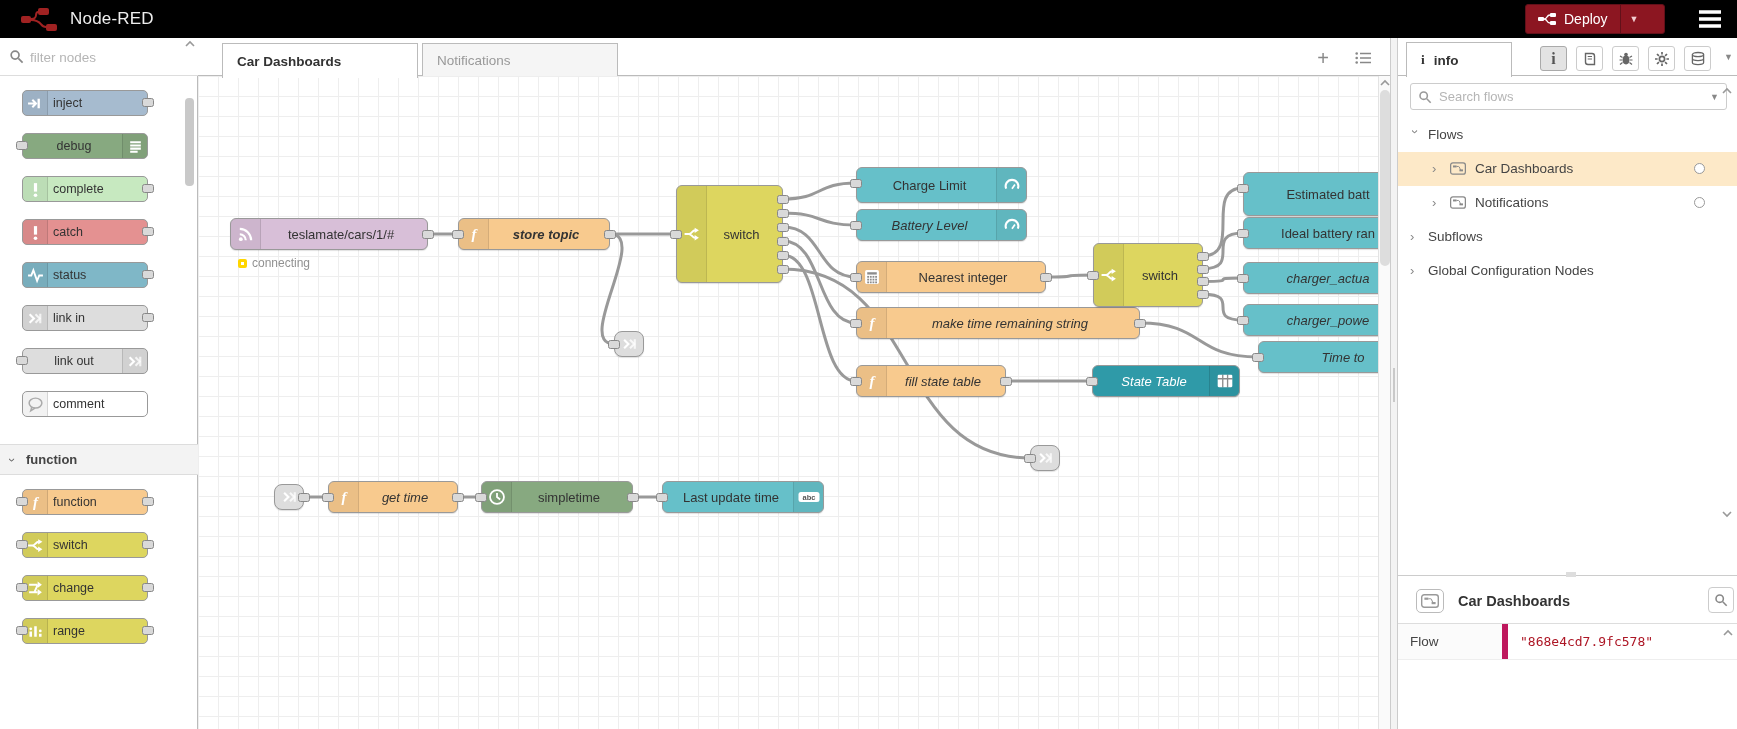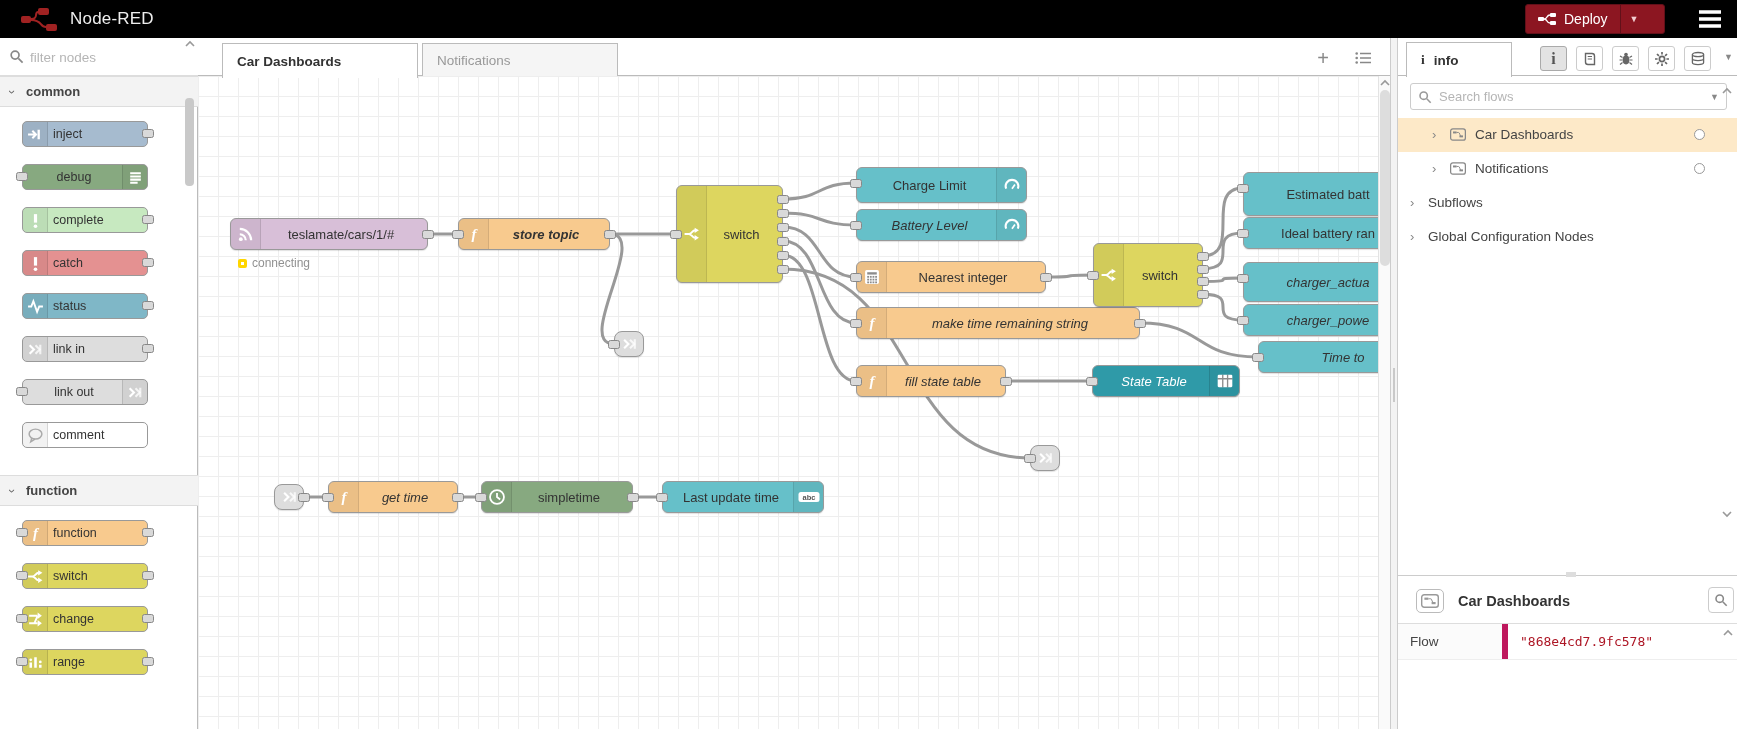--- a/index.html
+++ b/index.html
@@ -130,24 +130,20 @@
 
 <div id="palette">
   <div id="palette-search">
     <svg class="sicon" viewBox="0 0 16 16">
         <circle cx="6.5" cy="6.5" r="4.2" fill="none" stroke="#888" stroke-width="1.8"></circle>
         <path d="M10 10l4.5 4.5" stroke="#888" stroke-width="1.8"></path>
       </svg>
     <input placeholder="filter nodes" style="">
   </div>
   <div id="palette-body">
-      <div class="pal-cat">
-        <span class="chev">›</span>
-        <span class="cat-label">common</span>
-      </div>
       <div class="pal-nodes">
         <div class="pal-node" style="background: rgb(166, 187, 207);">
           <div class="icon-box left">
             <svg width="17" height="17" viewBox="0 0 16 16">
               <path d="M1 8h7M5 4.5L8.5 8 5 11.5" fill="none" stroke="#fff" stroke-width="1.9"></path>
               <path d="M11 3.5v9" stroke="#fff" stroke-width="2.2"></path>
             </svg>
           </div>
           <span class="plabel licon">inject</span>
           <span class="port pout"></span>
@@ -466,21 +462,21 @@
           <span class="port" style="right: -7px; top: 46.2px;"></span>
         </div>
         <div class="fnode" style="left: 1045px; top: 96px; width: 170px; height: 44px; background: rgb(102, 192, 201);">
           <div class="nlabel" style="left: 8px; right: 8px;">Estimated batt</div>
           <span class="port" style="left: -7px; top: 11px;"></span>
         </div>
         <div class="fnode" style="left: 1045px; top: 141px; width: 170px; height: 32px; background: rgb(102, 192, 201);">
           <div class="nlabel" style="left: 8px; right: 8px;">Ideal battery ran</div>
           <span class="port" style="left: -7px; top: 11px;"></span>
         </div>
-        <div class="fnode" style="left: 1045px; top: 186px; width: 170px; height: 40px; background: rgb(102, 192, 201);">
+        <div class="fnode" style="left: 1045px; top: 186px; width: 170px; height: 32px; background: rgb(102, 192, 201);">
           <div class="nlabel" style="left: 8px; right: 8px; font-style: italic;">charger_actua</div>
           <span class="port" style="left: -7px; top: 11px;"></span>
         </div>
         <div class="fnode" style="left: 1045px; top: 228px; width: 170px; height: 32px; background: rgb(102, 192, 201);">
           <div class="nlabel" style="left: 8px; right: 8px; font-style: italic;">charger_powe</div>
           <span class="port" style="left: -7px; top: 11px;"></span>
         </div>
         <div class="fnode" style="left: 1060px; top: 265px; width: 170px; height: 32px; background: rgb(102, 192, 201);">
           <div class="nlabel" style="left: 8px; right: 8px; font-style: italic;">Time to</div>
           <span class="port" style="left: -7px; top: 11px;"></span>
@@ -589,20 +585,25 @@
   </div>
   <div id="sb-search">
     <svg class="sicon" viewBox="0 0 16 16">
         <circle cx="6.5" cy="6.5" r="4.2" fill="none" stroke="#999" stroke-width="1.8"></circle>
         <path d="M10 10l4.5 4.5" stroke="#999" stroke-width="1.8"></path>
       </svg>
     <input placeholder="Search flows" style="">
     <span class="caret">▼</span>
   </div>
   <div id="sb-tree">
+      <div class="tree-row" style="padding-left: 12px;">
+        <span class="chev open">›</span>
+        <span style="width:8px;display:inline-block;"></span>
+        <span>Flows</span>
+      </div>
       <div class="tree-row hl" style="padding-left: 34px;">
         <span class="chev">›</span>
         <span class="ficon" style="margin-left:8px;display:inline-flex;">
           <svg width="16" height="13" viewBox="0 0 18 14">
             <rect x="0.7" y="0.7" width="16.6" height="12.6" rx="2.5" fill="none" stroke="#888" stroke-width="1.4"></rect>
             <rect x="3.4" y="3.6" width="4" height="2.2" fill="#888"></rect>
             <rect x="10.6" y="8" width="4" height="2.2" fill="#888"></rect>
             <path d="M7.4 4.7h2.2c1.6 0 1.4 4.4 3 4.4" fill="none" stroke="#888" stroke-width="1.1"></path>
           </svg>
         </span>

